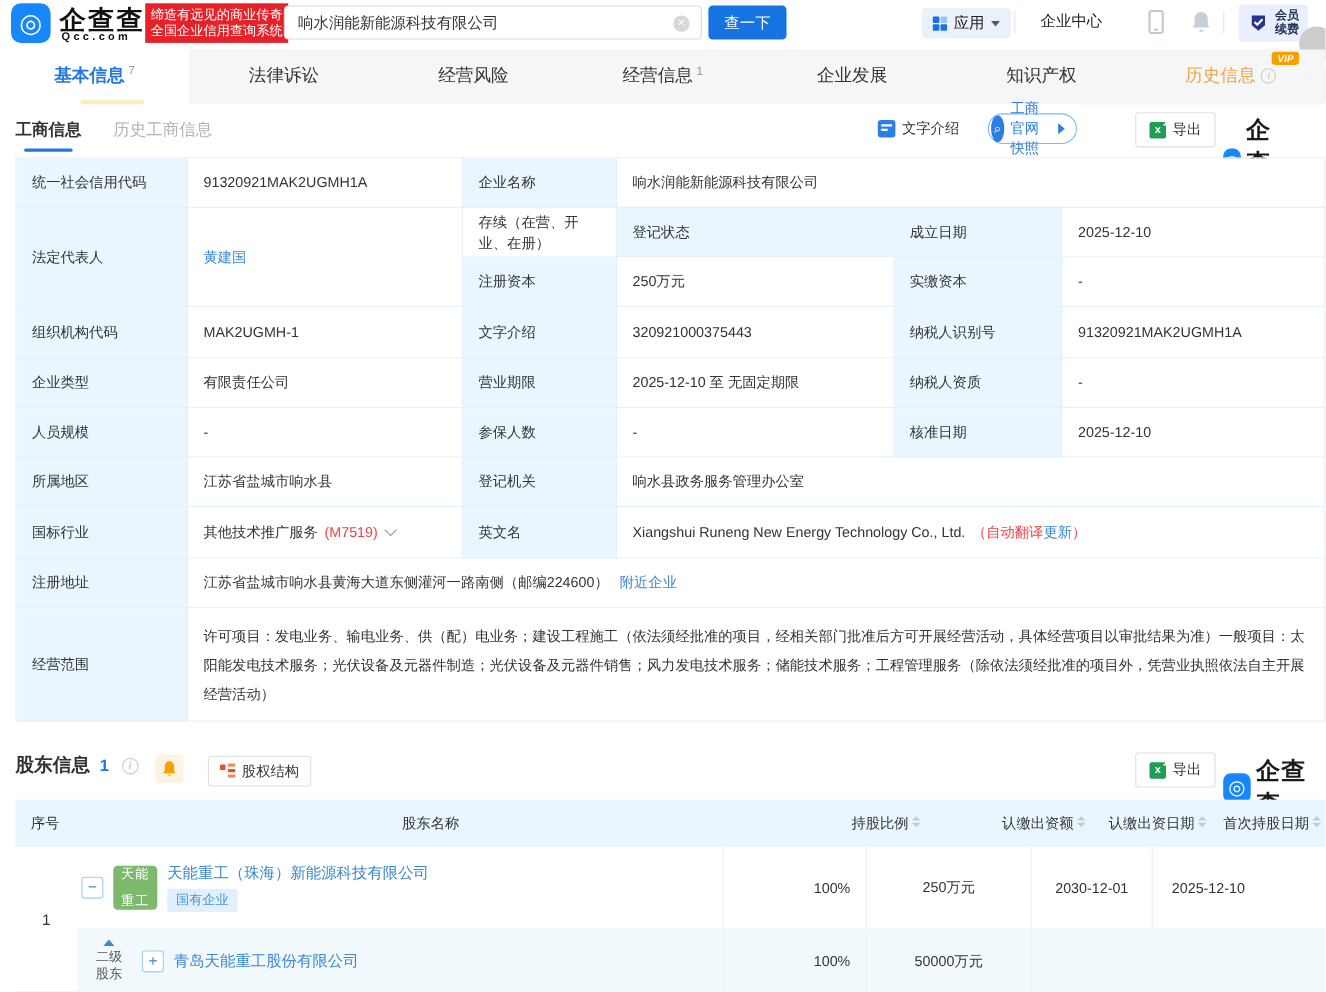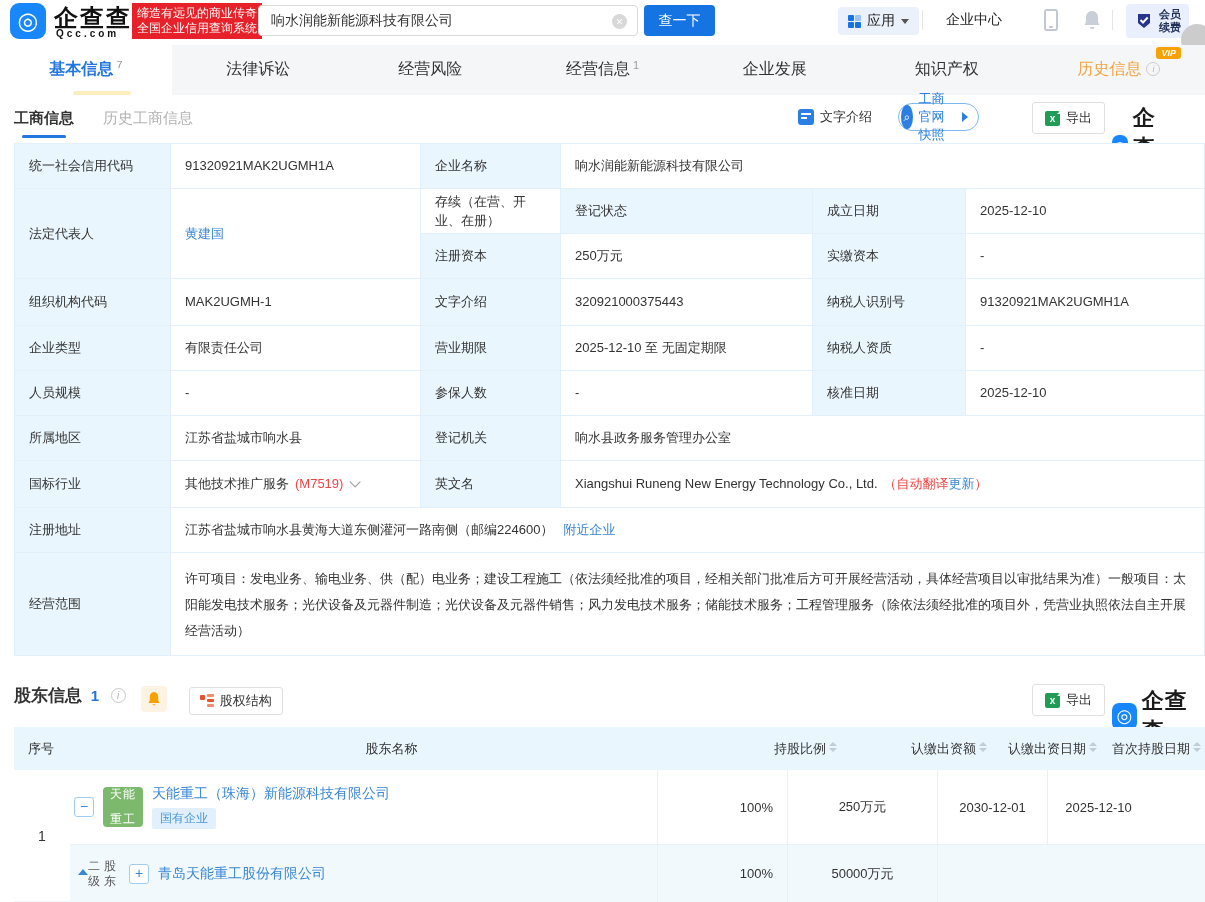--- a/index.html
+++ b/index.html
@@ -114,21 +114,21 @@
   .cell-name { width:587px; display:flex; align-items:center; padding-left:4px; gap:9px; }
   .cell-ratio { width:130px; text-align:right; padding-right:14px; font-size:13px; border-left:1px solid #e8f1f8; align-self:stretch; display:flex; align-items:center; justify-content:flex-end; }
   .cell-amount { width:150px; text-align:center; font-size:13px; border-left:1px solid #e8f1f8; align-self:stretch; display:flex; align-items:center; justify-content:center; }
   .cell-date1 { width:110px; border-left:1px solid #e8f1f8; align-self:stretch; display:flex; align-items:center; justify-content:center; font-size:13px; }
   .cell-date2 { width:102px; border-left:1px solid #e8f1f8; align-self:stretch; display:flex; align-items:center; justify-content:center; font-size:13px; }
   .collapse-btn { width:20px; height:20px; border:1px solid #9fcdf2; border-radius:3px; background:#fff; color:#3a87d3; font-size:14px; line-height:17px; text-align:center; cursor:pointer; flex:none; }
   .sh-avatar { width:40px; height:40px; background:#7cb96d; border-radius:4px; color:#fff; font-size:12px; line-height:15px; display:flex; flex-direction:column; align-items:center; justify-content:center; flex:none; letter-spacing:1px;gap:10px; }
   .sh-name-block { display:flex; flex-direction:column; gap:5px; align-items:flex-start; }
   .sh-link { color:#3a87d3; font-size:14px; text-decoration:none; cursor:pointer; }
   .sh-tag { background:#e1f0fc; color:#4795d9; font-size:12px; padding:2px 8px; border-radius:2px; }
-  .tier-block { width:42px; margin-left:4px; display:flex; flex-direction:row; align-items:center; font-size:12px; color:#555; line-height:15px; flex:none; }
+  .tier-block { width:42px; margin-left:4px; display:flex; flex-direction:column; align-items:center; font-size:12px; color:#555; line-height:15px; flex:none; }
   .tier-up { width:0; height:0; border-left:5px solid transparent; border-right:5px solid transparent; border-bottom:6px solid #3a87d3; margin-bottom:3px; cursor:pointer; }
 </style>
 </head>
 <body>
 
 <div class="topbar">
   <div class="logo-icon">◎</div>
   <div class="logo-name">企查查</div>
   <div class="logo-domain">Qcc.com</div>
   <div class="slogan">

